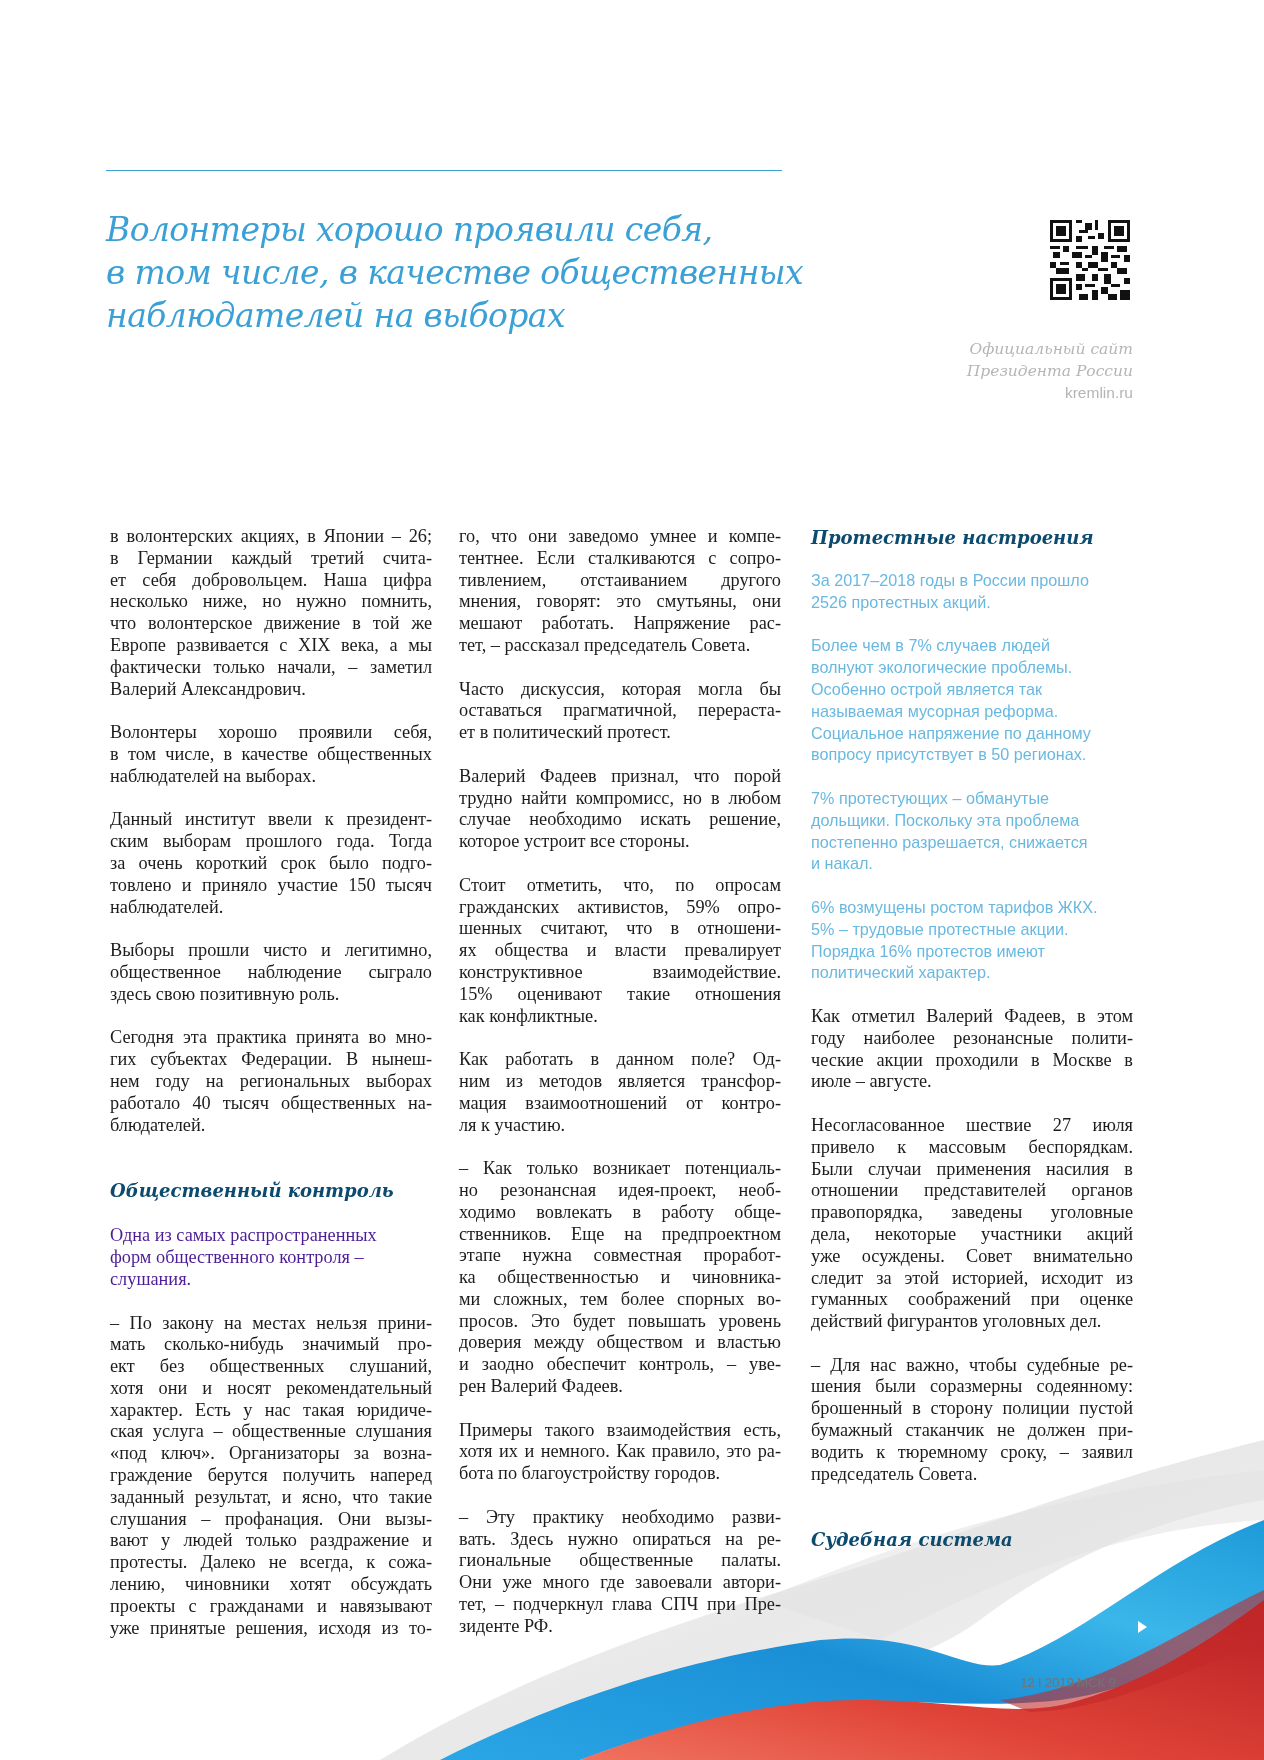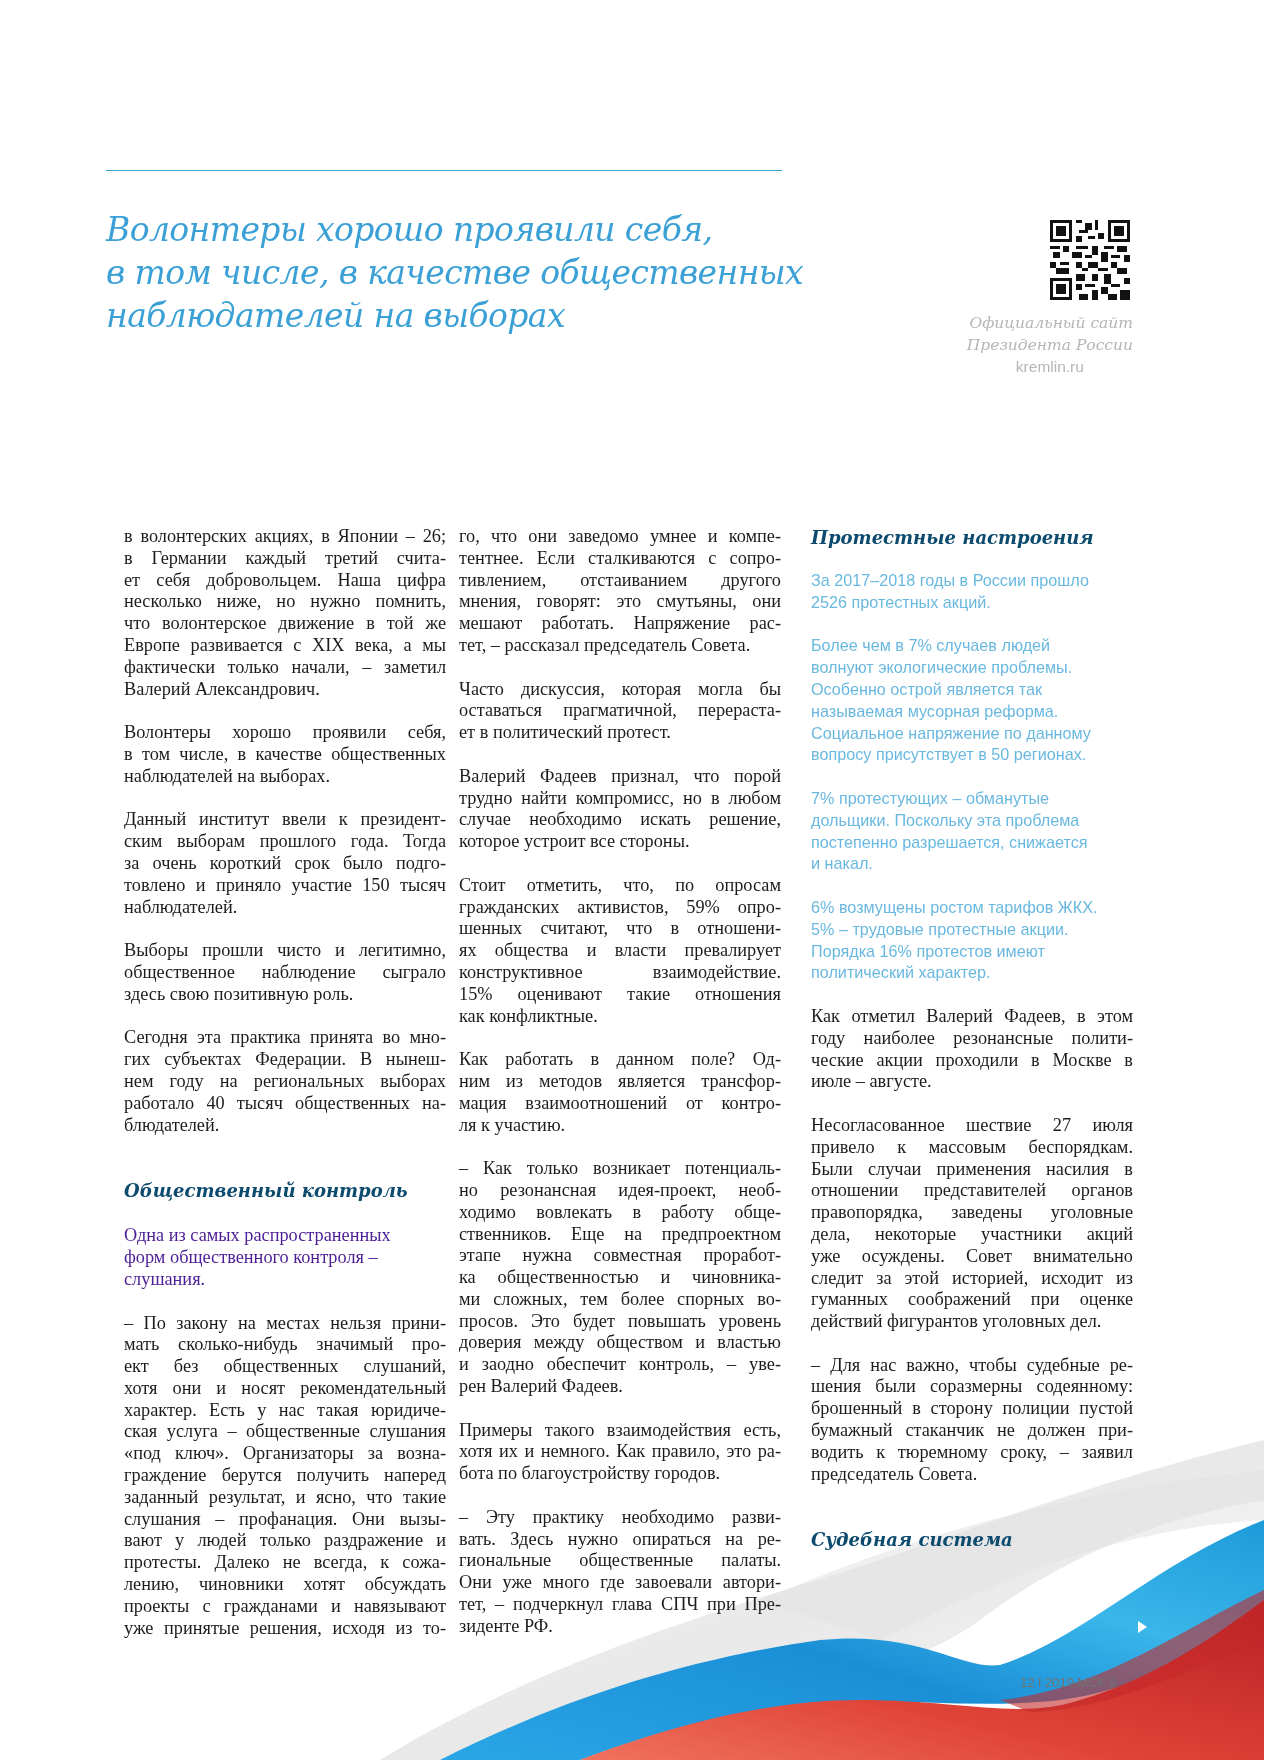--- a/index.html
+++ b/index.html
@@ -23,36 +23,36 @@
     font-size: 33px; line-height: 43px;
     color: #3aa0d5;
     letter-spacing: -0.6px;
   }
   .headline span { display: block; }
   .qr {
     position: absolute; left: 1050px; top: 220px;
     width: 80px; height: 80px;
   }
   .qr-caption {
-    position: absolute; right: 131px; top: 312px;
+    position: absolute; right: 131px; top: 338px;
     text-align: right;
     font-size: 15.5px; line-height: 22px;
     color: #b5b5b5;
   }
   .qr-caption .it { font-family: "DejaVu Serif", "Liberation Serif", serif; font-style: italic; display:block; }
-  .qr-caption .url { font-family: "Liberation Sans", "DejaVu Sans", sans-serif; display:block;text-align:center; }
+  .qr-caption .url { font-family: "Liberation Sans", "DejaVu Sans", sans-serif; display:block; }
 
   .col {
     position: absolute; top: 526px;
     font-family: "Liberation Serif", "DejaVu Serif", serif;
     font-size: 18.3px; line-height: 21.8px;
     color: #1c1c1c;
     text-align: justify;
   }
-  .col1 { left: 124px; width: 322px; }
+  .col1 { left: 110px; width: 322px; }
   .col2 { left: 459px; width: 322px; }
   .col3 { left: 811px; width: 322px; }
   .col p { margin: 0 0 21.8px 0; }
   .col .line { display: block; text-align: justify; text-align-last: justify; white-space: nowrap; }
   .col .line.last { text-align-last: left; }
   .sec-head {
     font-family: "DejaVu Serif", "Liberation Serif", serif;
     font-style: italic; font-weight: bold;
     font-size: 18px; line-height: 24px;
     color: #0c4a6e;

